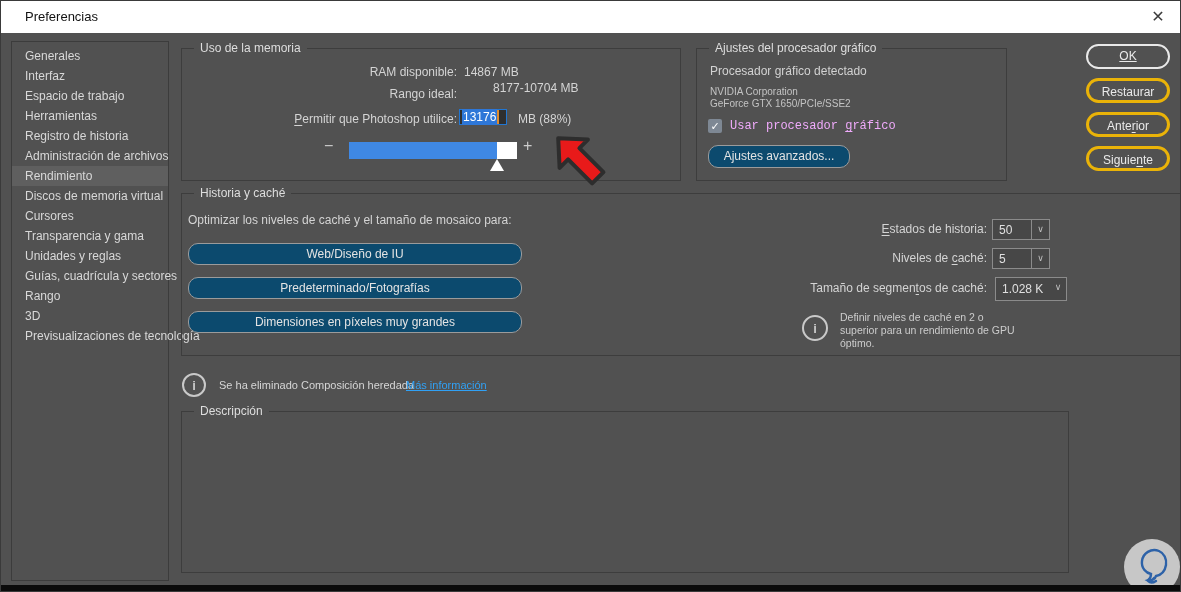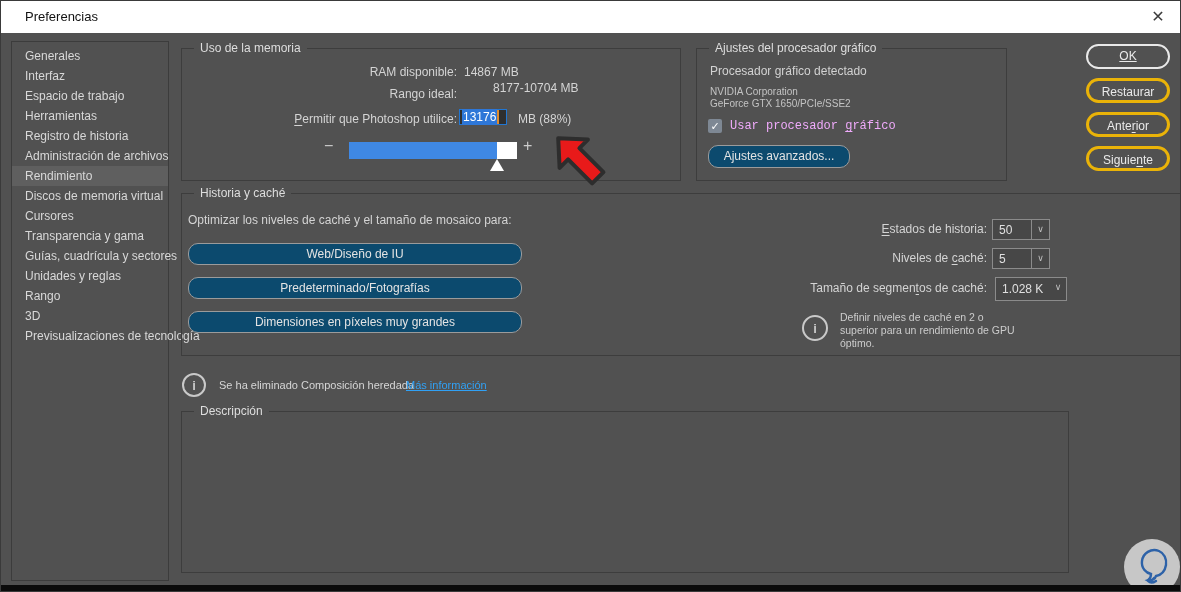--- a/index.html
+++ b/index.html
@@ -100,22 +100,22 @@
     <div class="sb-item">Generales</div>
     <div class="sb-item">Interfaz</div>
     <div class="sb-item">Espacio de trabajo</div>
     <div class="sb-item">Herramientas</div>
     <div class="sb-item">Registro de historia</div>
     <div class="sb-item">Administración de archivos</div>
     <div class="sb-item selected">Rendimiento</div>
     <div class="sb-item">Discos de memoria virtual</div>
     <div class="sb-item">Cursores</div>
     <div class="sb-item">Transparencia y gama</div>
+    <div class="sb-item">Unidades y reglas</div>
     <div class="sb-item">Guías, cuadrícula y sectores</div>
-    <div class="sb-item">Unidades y reglas</div>
     <div class="sb-item">Rango</div>
     <div class="sb-item">3D</div>
     <div class="sb-item">Previsualizaciones de tecnología</div>
   </div>
 
   <div id="box-memory" class="groupbox">
     <span class="gb-title">Uso de la memoria</span>
     <span class="mem-label" style="top:16px;">RAM disponible:</span>
     <span class="mem-value" style="top:16px;">14867 MB</span>
     <span class="mem-label" style="top:38px;">Rango ideal:</span>

